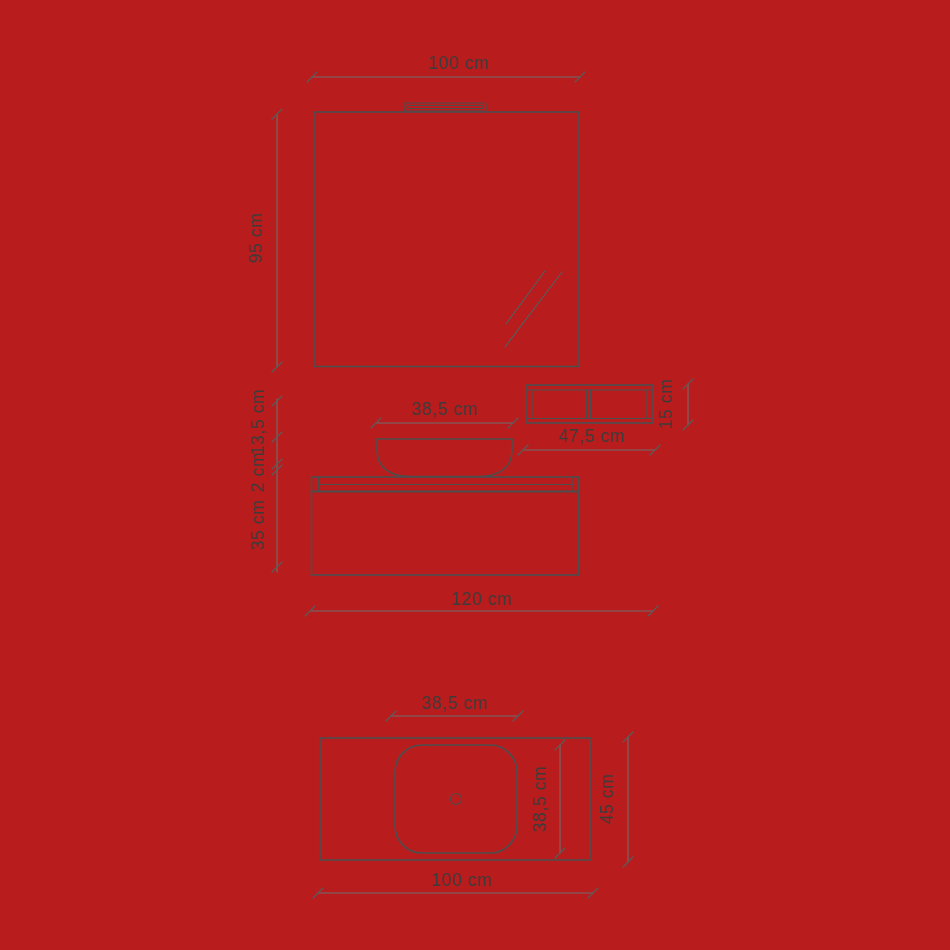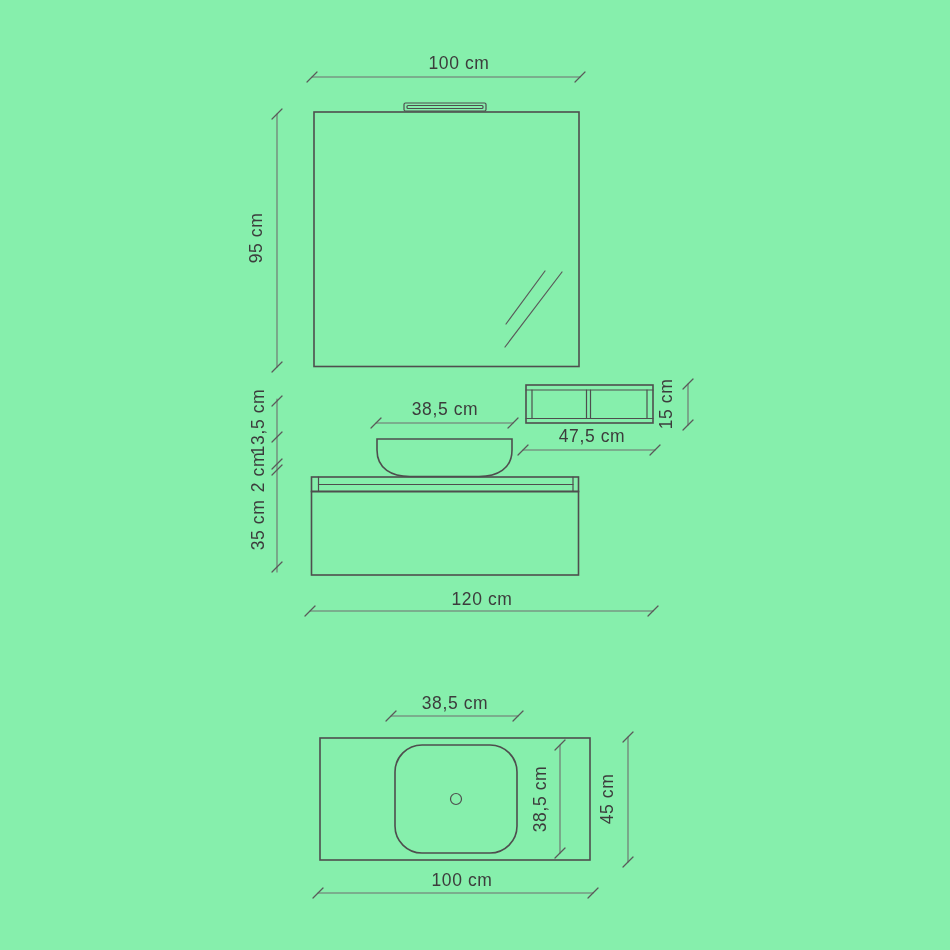--- a/index.html
+++ b/index.html
@@ -1,19 +1,19 @@
 <!DOCTYPE html>
 <html><head>
 <meta charset="utf-8">
 <style>
   html,body{margin:0;padding:0;background:#ffffff;}
   .canvas{
     position:relative;
     width:950px;height:950px;
-    background:#86efac;
+    background:#b91c1c;
     font-family:"Liberation Sans", sans-serif;
     overflow:hidden;
   }
   svg{display:block;}
   .obj{stroke:#4e4e4e;stroke-width:1.6;fill:none;stroke-linecap:round;}
   .obj-thin{stroke:#4e4e4e;stroke-width:1.2;fill:none;stroke-linecap:round;}
   .dim{stroke:#6e6e6e;stroke-width:1.1;fill:none;stroke-linecap:round;}
   .tick{stroke:#5a5a5a;stroke-width:1.2;fill:none;stroke-linecap:round;}
   .glint{stroke:#5a5a5a;stroke-width:1.2;fill:none;stroke-linecap:round;}
   .lbl{

